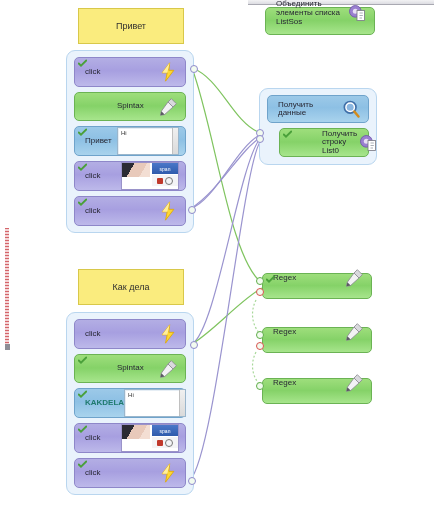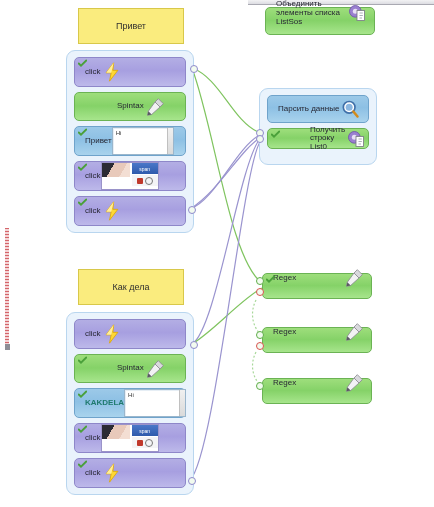--- a/index.html
+++ b/index.html
@@ -26,21 +26,21 @@
     display:flex;align-items:center;justify-content:center;
     font-size:9px;color:#2f2f2f;}
 
   
   .group{position:absolute;background:#eaf3fc;border:1px solid #b9d6ef;
     border-radius:9px;box-sizing:border-box;padding:6px 7px;
     display:flex;flex-direction:column;gap:5px;}
 
   
   .node{position:relative;border-radius:5px;box-sizing:border-box;
-    display:flex;align-items:center;justify-content:flex-start;
+    display:flex;align-items:center;justify-content:space-between;
     padding:0 6px 0 10px;font-size:8px;color:#272733;border:1px solid rgba(0,0,0,.12);}
   .node.purple{background:linear-gradient(#b3aee4,#a79fe0 45%,#bdb9ea);border-color:#8e87c9;}
   .node.green{background:linear-gradient(#9ede7c,#85d268 48%,#a7e58c);border-color:#6bb354;padding-left:42px;}
   .node.blue{background:linear-gradient(#9cc9e8,#8dc0e4 45%,#a9d3ed);border-color:#6fa3cb;}
   .node .lbl{line-height:1.05;white-space:pre-line;}
 
   
   .snode{position:absolute;border-radius:5px;box-sizing:border-box;
     display:flex;align-items:center;justify-content:space-between;
     padding:0 6px 17px 10px;font-size:8px;color:#272733;border:1px solid rgba(0,0,0,.12);}
@@ -120,28 +120,28 @@
 списка ListSos</span>
         <svg class="ico" viewBox="0 0 24 24">
           <circle cx="10" cy="10" r="7" fill="#9a7fd0" stroke="#6d53a8" stroke-width="1"></circle>
           <circle cx="10" cy="10" r="3" fill="#e8e0f6"></circle>
           <rect x="12" y="9" width="9" height="12" fill="#ffffff" stroke="#7a7a84" stroke-width="1"></rect>
           <path d="M15 12 h4 M15 15 h4 M15 18 h3" stroke="#9aa0a8" stroke-width="1"></path>
         </svg>
       </div>
       <div class="panel" style="left:259px;top:88px;width:118px;height:77px;">
         <div class="node blue" style="height:28px;">
-          <span class="lbl">Парсить данные</span>
+          <span class="lbl">Получить данные</span>
           <svg class="ico" viewBox="0 0 24 24">
             <circle cx="11" cy="10" r="7" fill="#ffffff" stroke="#3f6fa8" stroke-width="2"></circle>
             <circle cx="11" cy="10" r="4.2" fill="#8ab6e0"></circle>
             <path d="M16 15 L21 21" stroke="#d38b1c" stroke-width="3" stroke-linecap="round"></path>
           </svg>
         </div>
-        <div class="node green" style="height:21px;">
+        <div class="node green" style="height:29px;margin-left:12px;">
           <svg class="check" viewBox="0 0 12 12">
             <path d="M1 6 L4 9 L11 2" fill="none" stroke="#4aa03a" stroke-width="2.4" stroke-linecap="round"></path>
           </svg>
           <span class="lbl">Получить строку
 List0</span>
           <svg class="ico" viewBox="0 0 24 24">
             <circle cx="10" cy="10" r="7" fill="#9a7fd0" stroke="#6d53a8" stroke-width="1"></circle>
             <circle cx="10" cy="10" r="3" fill="#e8e0f6"></circle>
             <rect x="12" y="9" width="9" height="12" fill="#ffffff" stroke="#7a7a84" stroke-width="1"></rect>
             <path d="M15 12 h4 M15 15 h4 M15 18 h3" stroke="#9aa0a8" stroke-width="1"></path>

